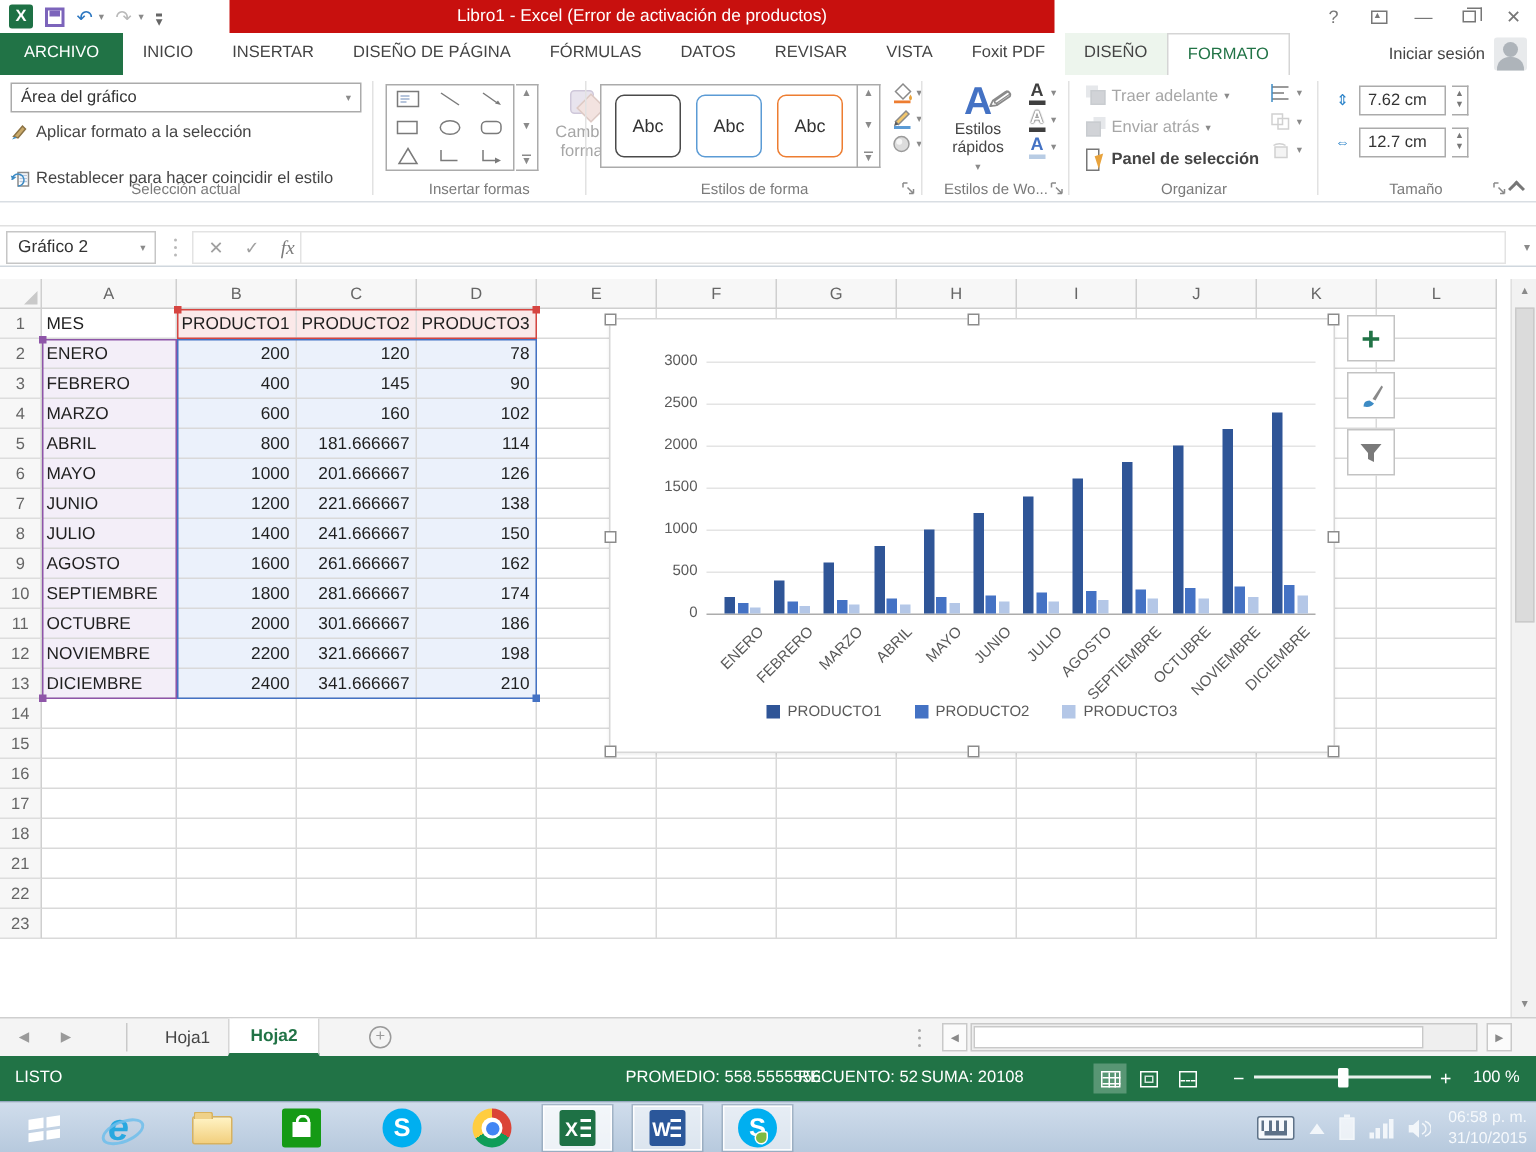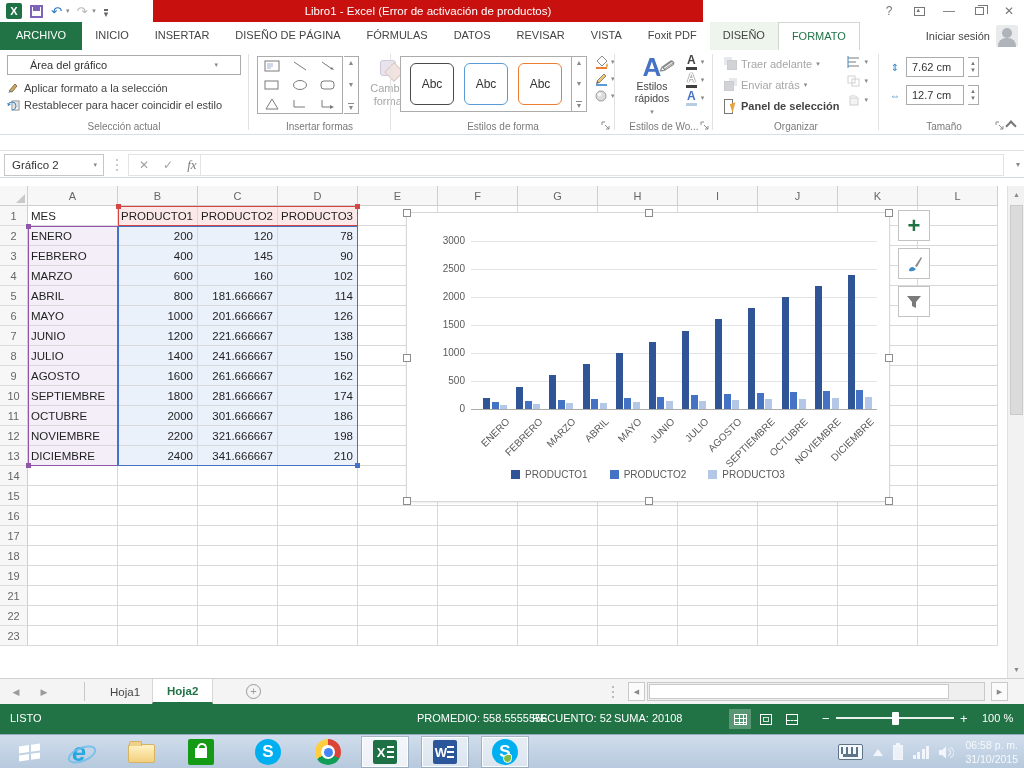--- a/index.html
+++ b/index.html
@@ -45,23 +45,23 @@
   .rgroup{position:absolute;top:0;height:84px;}
   .rgroup .glabel{position:absolute;left:0;right:0;bottom:2px;text-align:center;font-size:10px;color:#7A7A7A;white-space:nowrap;}
   .gsep{position:absolute;top:4px;bottom:4px;width:1px;background:#E2E2E2;}
   .launcher{position:absolute;bottom:2px;width:11px;height:11px;}
   .launcher svg{display:block;}
   .rbtn-row{display:flex;align-items:center;gap:4px;font-size:11px;color:#444;white-space:nowrap;}
   .disabled{color:#A6A6A6 !important;}
   .dd-caret{font-size:7px;color:#8A8A8A;}
   
   .sel-dd{position:absolute;left:7px;top:5px;width:234px;height:20px;border:1px solid #ABABAB;background:#fff;
-          display:flex;align-items:center;justify-content:space-between;padding:0 22px;font-size:11px;color:#333;}
+          display:flex;align-items:center;justify-content:space-between;padding:0 6px;font-size:11px;color:#333;}
   .g1-r2{position:absolute;left:7px;top:31px;}
-  .g1-r3{position:absolute;left:7px;top:48px;}
+  .g1-r3{position:absolute;left:7px;top:62px;}
   
   .shape-gal{position:absolute;left:8px;top:6px;width:86px;height:58px;border:1px solid #ABABAB;background:#fff;
              display:grid;grid-template-columns:repeat(3,1fr);}
   .shape-cell{display:flex;align-items:center;justify-content:center;}
   .gal-scroll{position:absolute;left:95px;top:6px;width:15px;height:58px;border:1px solid #ABABAB;border-left:none;background:#fff;
               display:flex;flex-direction:column;align-items:center;justify-content:space-between;padding:2px 0;font-size:7px;color:#8A8A8A;}
   .chg-shape{position:absolute;left:116px;top:8px;width:52px;text-align:center;color:#A6A6A6;font-size:11px;line-height:13px;}
   .chg-ico{width:26px;height:22px;margin:0 auto 2px;position:relative;}
   .chg-ico:before{content:"";position:absolute;left:2px;top:2px;width:14px;height:14px;border-radius:3px;background:#E8E4EE;border:1px solid #CFC8DA;}
   .chg-ico:after{content:"";position:absolute;left:9px;top:7px;width:12px;height:12px;background:#F3E3E0;border:1px solid #DCC9C4;transform:rotate(45deg);}
@@ -810,35 +810,20 @@
           <div class="cell" style="width: 80px;"></div>
           <div class="cell" style="width: 80px;"></div>
           <div class="cell" style="width: 80px;"></div>
           <div class="cell" style="width: 80px;"></div>
           <div class="cell" style="width: 80px;"></div>
           <div class="cell" style="width: 80px;"></div>
           <div class="cell" style="width: 80px;"></div>
         </div>
         <div class="grow">
           <div class="rowh">18</div>
-          <div class="cell" style="width: 90px;"></div>
-          <div class="cell" style="width: 80px;"></div>
-          <div class="cell" style="width: 80px;"></div>
-          <div class="cell" style="width: 80px;"></div>
-          <div class="cell" style="width: 80px;"></div>
-          <div class="cell" style="width: 80px;"></div>
-          <div class="cell" style="width: 80px;"></div>
-          <div class="cell" style="width: 80px;"></div>
-          <div class="cell" style="width: 80px;"></div>
-          <div class="cell" style="width: 80px;"></div>
-          <div class="cell" style="width: 80px;"></div>
-          <div class="cell" style="width: 80px;"></div>
-        </div>
-        <div class="grow">
-          <div class="rowh">19</div>
           <div class="cell" style="width: 90px;"></div>
           <div class="cell" style="width: 80px;"></div>
           <div class="cell" style="width: 80px;"></div>
           <div class="cell" style="width: 80px;"></div>
           <div class="cell" style="width: 80px;"></div>
           <div class="cell" style="width: 80px;"></div>
           <div class="cell" style="width: 80px;"></div>
           <div class="cell" style="width: 80px;"></div>
           <div class="cell" style="width: 80px;"></div>
           <div class="cell" style="width: 80px;"></div>

